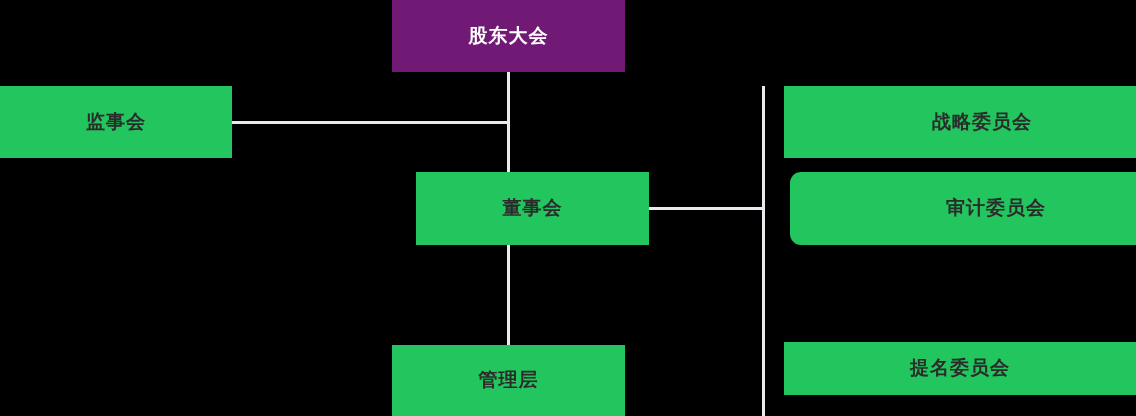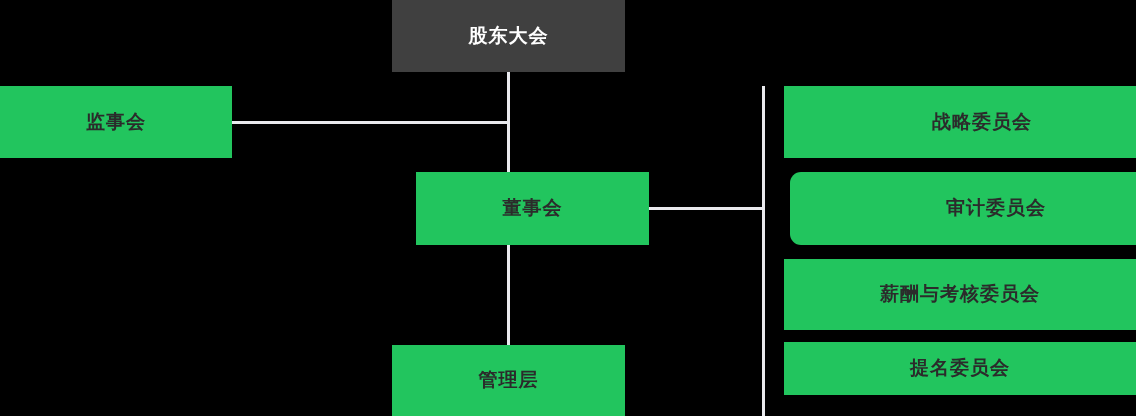--- a/index.html
+++ b/index.html
@@ -28,21 +28,21 @@
     font-weight: bold;
     letter-spacing: 1px;
     line-height: 1.2;
     white-space: nowrap;
   }
   .node.light {
     background: #22c55e;
     color: #2b2b2b;
   }
   .node.primary {
-    background: #404040;
+    background: #701a75;
     color: #ffffff;
   }
   .connector {
     position: absolute;
     background: #e9eaee;
   }
   .connector.v { width: 3px; }
   .connector.h { height: 3px; }
 
   
@@ -84,17 +84,16 @@
   <div class="node light" id="node-supervisors">监事会</div>
 
   <div class="node light" id="node-board">董事会</div>
 
   <div class="node light" id="node-management">管理层</div>
 
   <div class="node light" id="node-committee-0">战略委员会</div>
 
   <div class="node light" id="node-committee-1">审计委员会</div>
 
-  <div class="node light" id="node-committee-2">薪酬与考核委员会</div>
 
   <div class="node light" id="node-committee-3">提名委员会</div>
 
 </div>
 
 </body></html>

